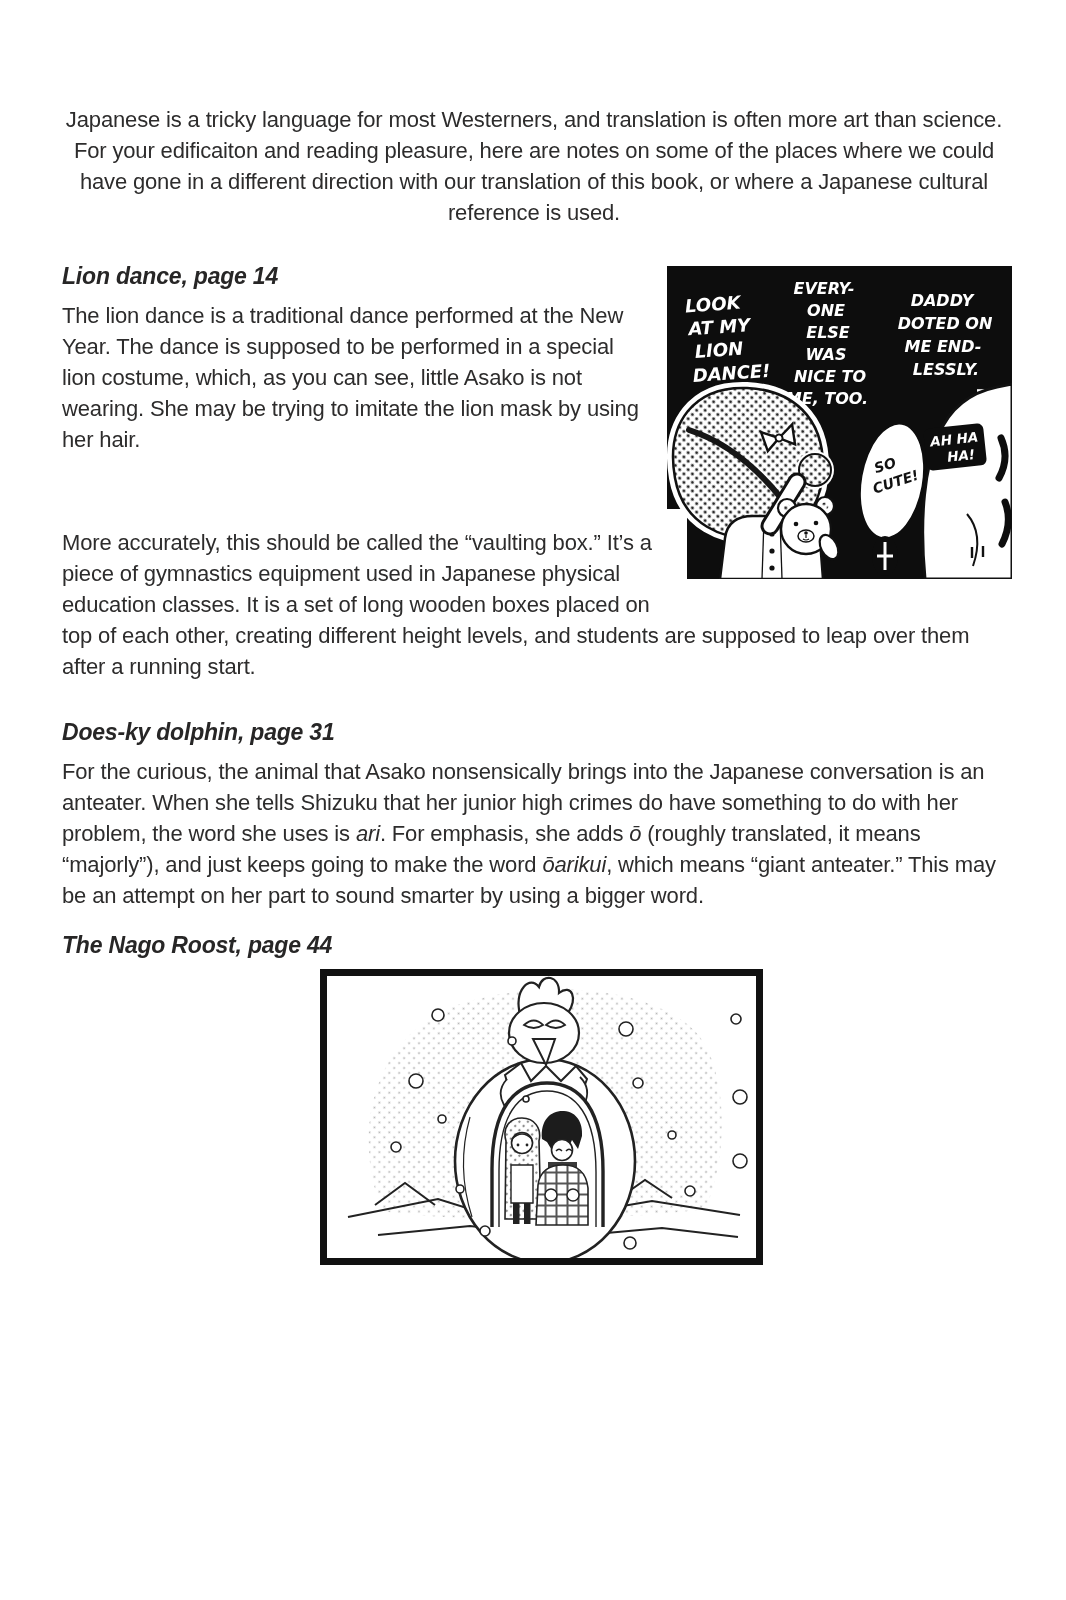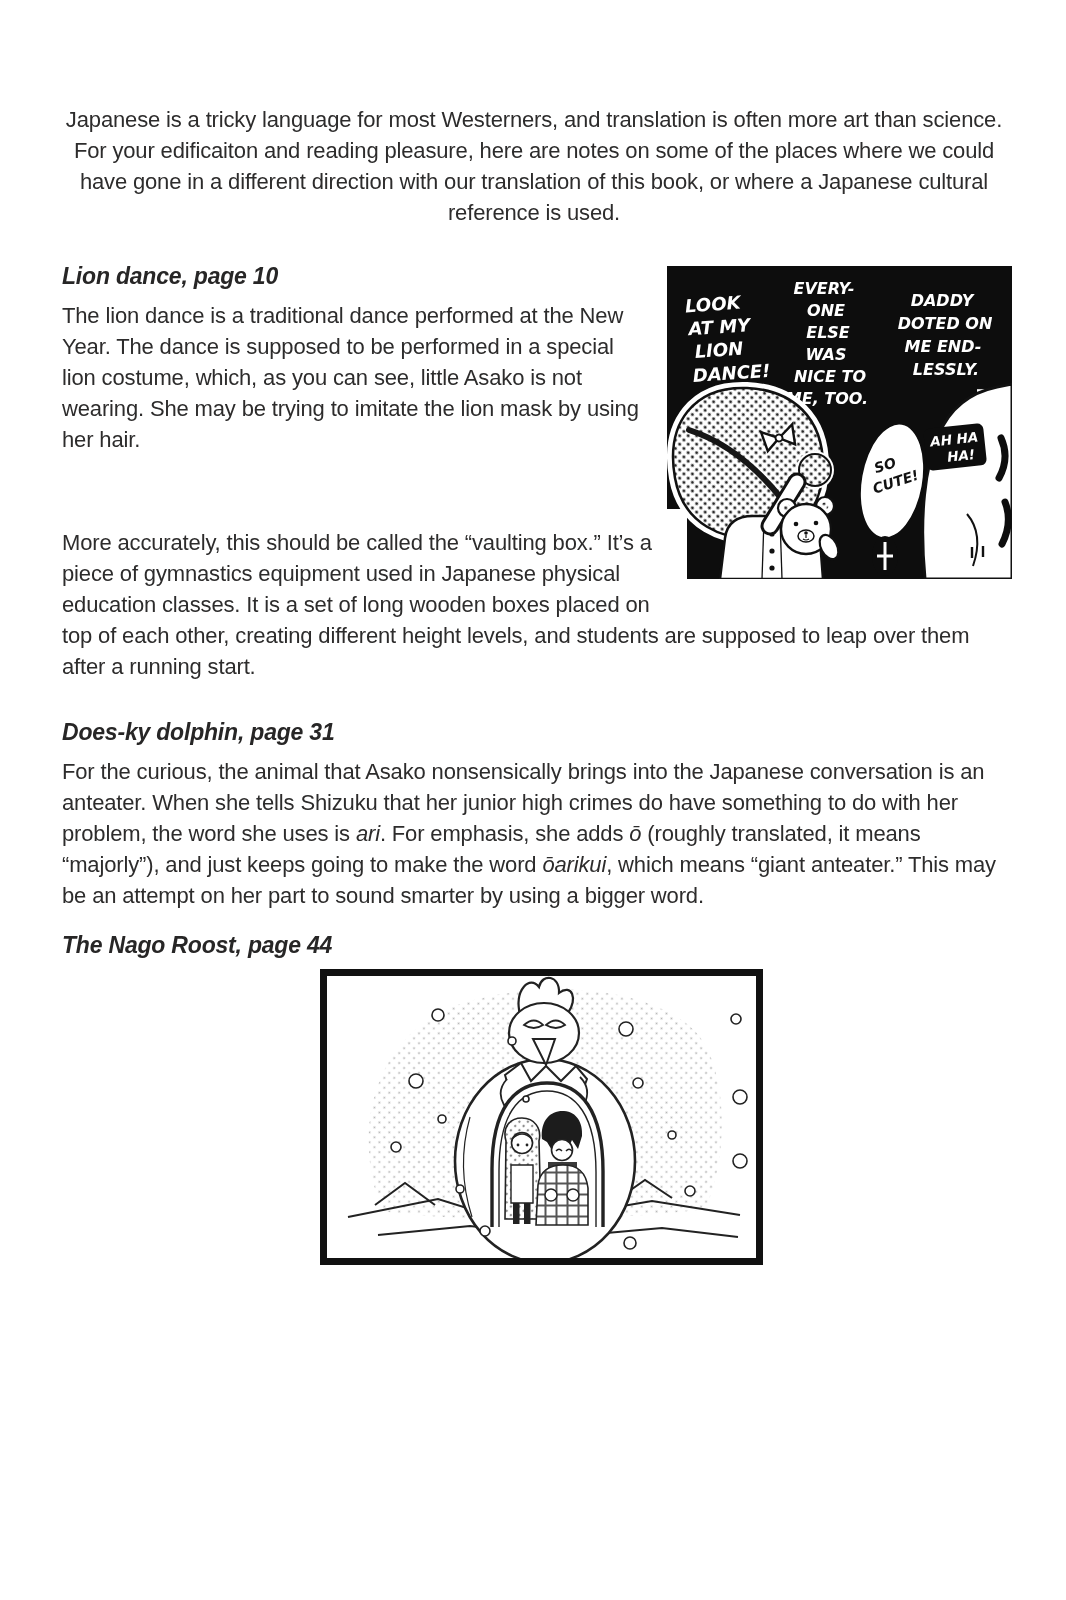--- a/index.html
+++ b/index.html
@@ -157,21 +157,21 @@
             <ellipse cx="139" cy="270" rx="8" ry="6" fill="#ffffff" stroke="#111" stroke-width="1.5"></ellipse>
             <circle cx="139" cy="267" r="1.8" fill="#111"></circle>
             <path d="M139,269 v3 M136,273 q3,2 6,0" fill="none" stroke="#111" stroke-width="1.2"></path>
             <ellipse cx="162" cy="281" rx="8" ry="13" transform="rotate(-28 162 281)" fill="#ffffff" stroke="#111" stroke-width="2.2"></ellipse>
           </g>
         </g>
       </svg>
     </figure>
 
     <section class="note">
-      <h2 class="note-heading">Lion dance, page 10</h2>
+      <h2 class="note-heading">Lion dance, page 14</h2>
       <p class="body"><span>The lion dance is a traditional dance performed at the New Year. The dance is supposed to be performed in a special lion costume, which, as you can see, little Asako is not wearing. She may be trying to imitate the lion mask by using her hair.</span></p>
     </section>
 
     <section class="note note-vaulting">
       <p class="body"><span>More accurately, this should be called the “vaulting box.” It’s a piece of gymnastics equipment used in Japanese physical education classes. It is a set of long wooden boxes placed on top of each other, creating different height levels, and students are supposed to leap over them after a running start.</span></p>
     </section>
   </div>
 
   <section class="note">
     <h2 class="note-heading">Does-ky dolphin, page 31</h2>

